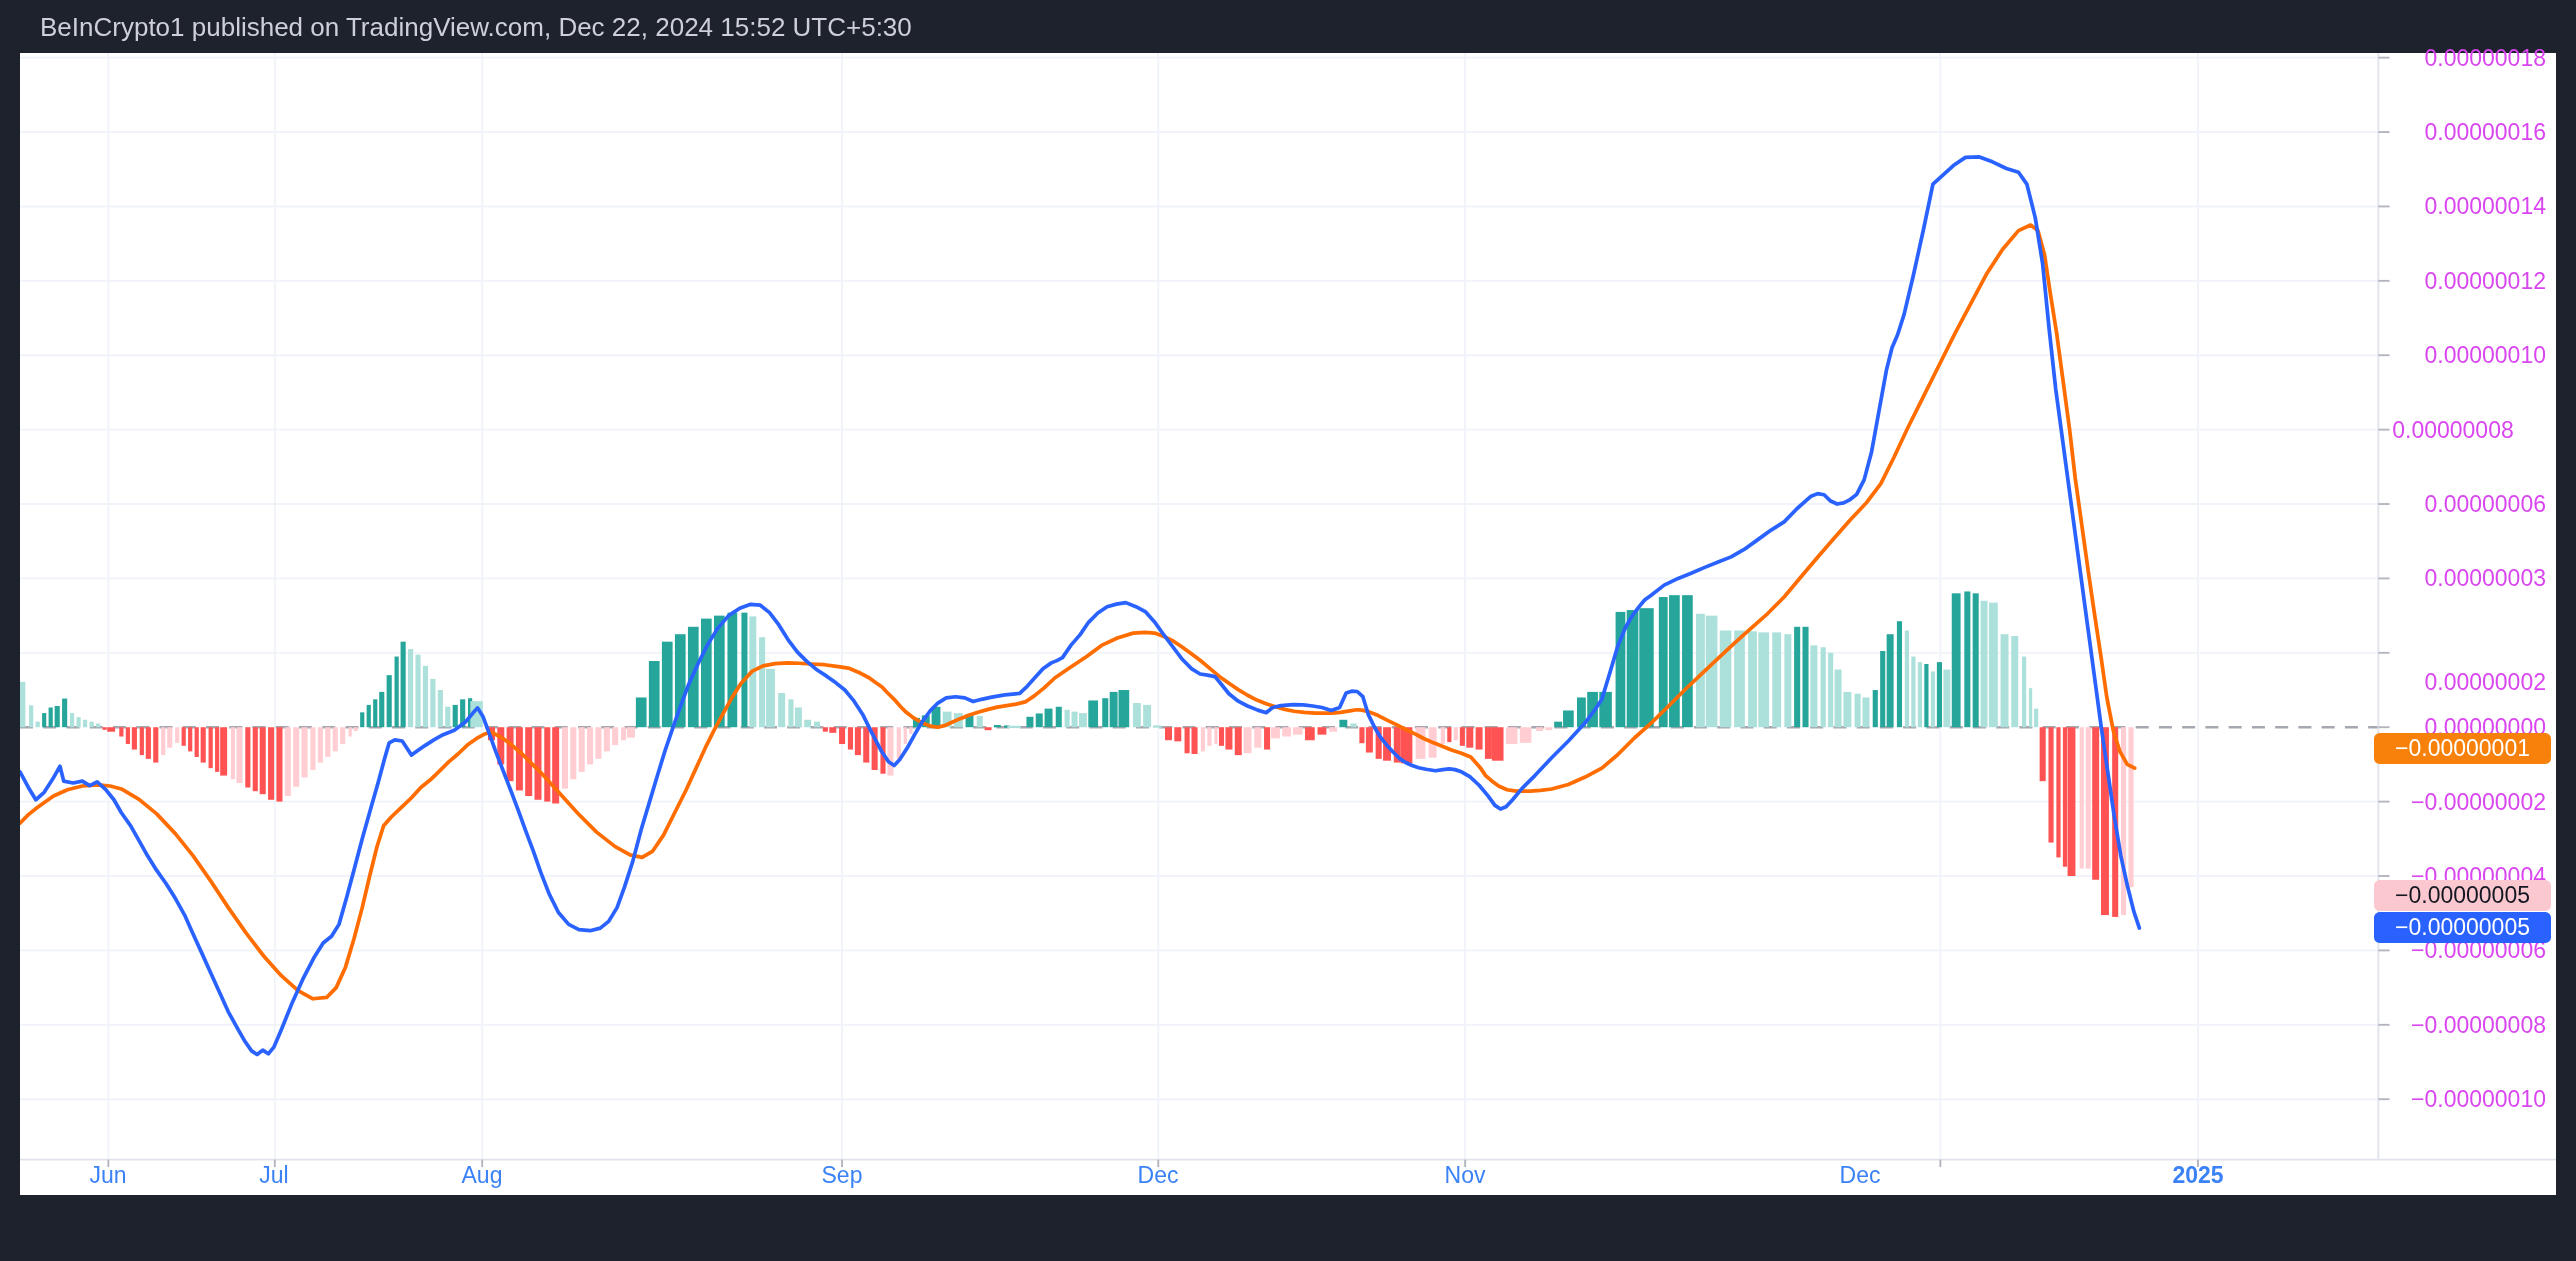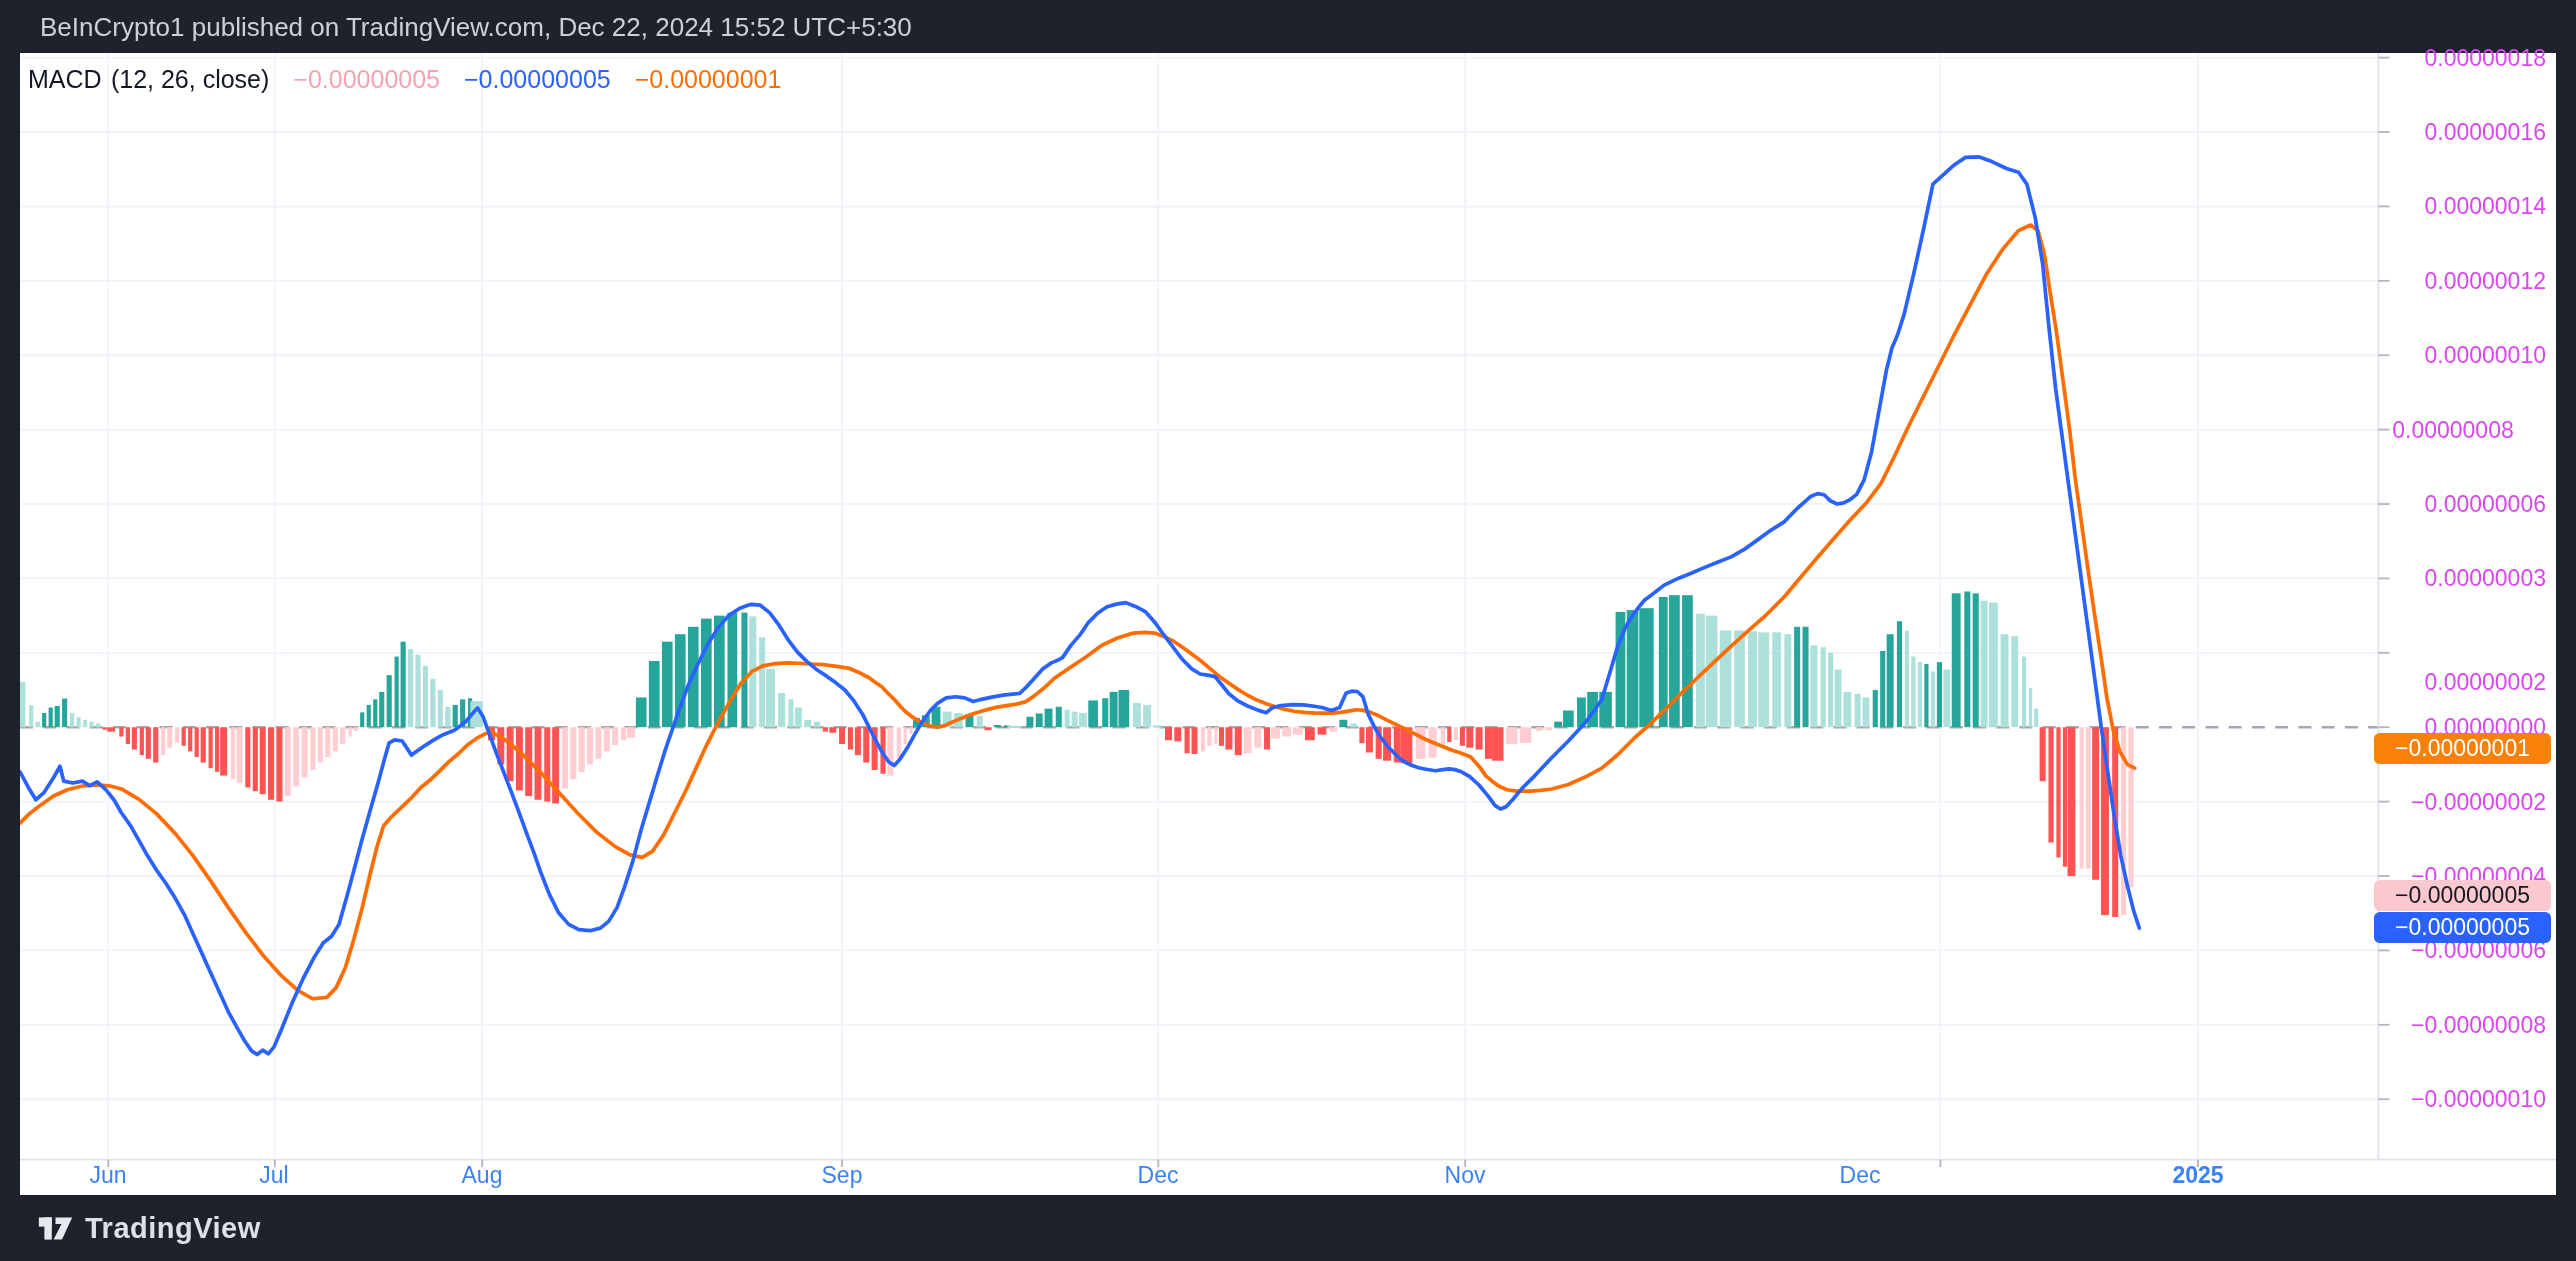--- a/index.html
+++ b/index.html
@@ -317,23 +317,20 @@
         <rect x="2249.25" y="782" width="7.5" height="164" fill="#FF5252"></rect>
         <rect x="2258.75" y="782" width="8.5" height="202" fill="#FF5252"></rect>
         <rect x="2270.75" y="782" width="6.5" height="204" fill="#FF5252"></rect>
         <rect x="2280.25" y="782" width="5.5" height="202" fill="#FFCDD2"></rect>
         <rect x="2288.25" y="782" width="5.5" height="172" fill="#FFCDD2"></rect>
         <polyline points="21,885.2 30,876.0 40,868.0 57,856.0 72,849.2 88,845.2 105,844.0 118,845.2 130,848.4 149,859.6 168,875.2 188,896.4 207,920.0 226,947.2 245,976.0 264,1003.2 283,1028.0 302,1049.2 320,1065.2 336,1074.0 351,1072.4 361,1062.0 371,1040.0 380,1010.0 389,976.0 397,942.0 405,910.0 412,888.0 420,878.8 430,869.2 441,858.8 452,846.8 462,838.8 472,829.2 482,819.2 492,810.8 502,801.2 512,794.0 520,789.6 528,787.2 537,792.0 546,798.0 561,810.8 581,830.8 601,852.8 621,874.8 641,894.8 661,910.4 677,919.2 690,922.0 701,915.6 713,898.0 725,874.0 737,850.0 748,826.0 758,804.0 767,786.0 776,769.2 786,751.2 796,735.2 808,722.0 820,716.0 833,713.6 846,712.8 859,713.2 871,714.0 886,714.8 901,716.8 913,718.8 925,724.0 934,728.8 941,734.0 948,738.8 954,745.2 961,752.0 968,760.0 974,766.0 982,772.0 991,777.2 1000,780.8 1008,782.0 1016,780.0 1022,777.2 1032,772.8 1042,768.8 1052,765.6 1062,762.8 1072,760.4 1082,758.8 1092,757.2 1102,754.8 1112,748.0 1122,740.0 1134,728.8 1151,717.2 1168,706.0 1184,694.0 1201,686.0 1218,680.8 1231,680.0 1241,680.8 1251,684.4 1261,689.2 1271,696.0 1281,703.2 1291,710.8 1301,719.2 1311,727.6 1321,734.8 1331,741.6 1341,747.6 1351,752.8 1361,756.8 1371,760.0 1381,762.8 1391,764.8 1402,766.0 1414,766.8 1431,766.8 1441,766.0 1451,764.4 1458,763.2 1464,763.6 1471,765.2 1481,769.2 1491,774.4 1501,779.2 1511,784.4 1521,789.2 1531,794.4 1541,798.8 1551,802.8 1561,806.8 1571,810.0 1581,814.0 1591,825.2 1597,834.0 1604,840.0 1611,845.2 1620,849.2 1630,850.8 1645,850.8 1656,850.0 1668,848.4 1686,843.6 1704,835.6 1722,826.0 1739,811.6 1757,793.6 1775,777.6 1793,760.0 1811,742.0 1829,724.8 1847,708.0 1864,692.0 1882,676.0 1900,660.0 1918,642.0 1936,620.4 1954,599.2 1971,579.6 1989,559.2 2007,540.0 2022,520.0 2036,492.0 2051,460.0 2068,426.0 2085,392.0 2102,358.0 2119,326.0 2136,294.0 2153,268.0 2170,248.0 2183,242.0 2191,248.0 2198,274.0 2204,314.0 2211,358.0 2218,410.0 2225,462.0 2231,514.0 2238,564.0 2245,614.0 2252,662.0 2259,708.0 2265,750.0 2272,786.0 2279,808.0 2287,822.0 2295,826.0" fill="none" stroke="#FF6D00" stroke-width="4" stroke-linejoin="round" stroke-linecap="round"></polyline>
         <polyline points="21,830.0 30,846.8 38,860.0 47,852.0 56,838.0 64,824.0 68,840.0 78,842.0 88,840.0 96,844.8 104,840.8 113,848.8 122,860.0 130,874.0 140,888.0 149,904.0 158,920.0 168,936.0 178,950.0 188,966.0 198,984.0 207,1004.0 217,1026.0 226,1046.0 236,1068.0 245,1088.0 255,1106.0 263,1120.0 270,1130.0 276,1134.0 282,1129.2 288,1133.2 294,1126.0 302,1107.2 313,1080.0 325,1053.2 337,1030.0 347,1014.0 356,1006.8 364,994.0 372,966.0 380,936.0 389,902.0 398,870.0 406,842.0 413,816.0 418,798.8 424,795.6 432,796.8 438,806.0 442,812.0 448,807.6 456,802.0 466,795.6 476,790.0 488,785.2 500,776.4 508,766.8 513,761.2 519,770.8 526,790.0 533,809.2 541,830.0 549,850.8 557,872.0 565,894.0 573,915.2 581,938.0 590,961.2 600,981.2 611,994.0 622,999.6 634,1000.8 645,998.0 654,990.8 663,976.0 671,954.0 680,926.0 689,892.0 698,862.0 707,832.0 715,806.0 723,782.8 731,760.0 740,736.0 750,714.0 760,694.0 771,676.0 783,662.0 795,654.0 806,650.0 817,650.8 827,658.8 837,672.0 847,688.0 857,701.2 867,711.2 877,719.6 888,726.8 898,734.0 908,742.0 917,752.8 927,768.0 937,788.0 947,807.2 955,819.2 961,823.2 967,816.8 975,804.4 983,790.0 991,776.4 1000,764.0 1008,756.0 1017,750.4 1027,749.2 1037,750.4 1046,754.4 1055,752.0 1066,749.6 1080,747.2 1096,745.6 1104,738.0 1112,729.2 1121,719.2 1130,712.8 1136,710.4 1142,707.2 1151,694.0 1161,682.4 1170,669.2 1180,659.2 1190,652.4 1200,649.6 1210,648.0 1221,652.4 1231,657.6 1241,668.8 1251,682.8 1261,696.0 1271,709.2 1281,719.2 1290,724.8 1298,726.0 1306,727.6 1313,736.0 1321,746.0 1331,754.0 1341,759.2 1352,763.6 1361,766.4 1368,760.8 1377,758.8 1390,757.6 1401,758.0 1411,759.2 1421,760.8 1431,764.0 1440,760.8 1447,745.2 1453,743.2 1459,743.6 1465,749.2 1471,768.8 1478,782.8 1484,792.8 1491,801.6 1498,809.2 1505,816.0 1511,820.0 1518,823.2 1525,825.6 1533,827.2 1543,828.8 1551,827.6 1558,826.8 1564,827.6 1571,830.0 1580,835.2 1590,844.4 1600,856.4 1607,866.0 1613,870.0 1619,867.6 1626,860.0 1636,848.0 1650,834.0 1668,814.8 1686,796.8 1704,777.2 1714,764.0 1722,752.0 1731,722.0 1739,695.2 1747,675.6 1754,663.2 1761,653.6 1768,645.2 1775,640.0 1789,629.2 1804,622.0 1818,616.4 1832,610.4 1847,604.4 1861,598.8 1875,590.8 1889,580.8 1904,570.0 1918,561.2 1932,546.8 1947,533.6 1954,530.8 1961,532.0 1968,538.8 1975,542.0 1982,540.8 1989,537.2 1996,531.6 2004,516.0 2012,486.0 2020,442.0 2028,398.0 2034,374.0 2040,360.0 2047,338.0 2057,296.0 2068,246.0 2078,198.0 2089,188.0 2100,178.0 2113,169.2 2128,168.8 2142,174.0 2157,181.2 2170,185.2 2179,198.0 2188,234.0 2196,284.0 2203,354.0 2210,418.0 2217,470.0 2224,522.0 2231,574.0 2238,626.0 2245,678.0 2252,730.0 2259,782.0 2266,830.0 2273,878.0 2280,920.0 2287,952.0 2294,980.0 2300,998.0" fill="none" stroke="#2962FF" stroke-width="4" stroke-linejoin="round" stroke-linecap="round"></polyline>
       </svg>
   </div>
 
-  <div class="legend">
-    <span class="name">MACD</span><span class="params">(12, 26, close)</span><span id="legend-values"><span class="val" style="color: rgb(245, 163, 174);">−0.00000005</span><span class="val" style="color: rgb(41, 98, 255);">−0.00000005</span><span class="val" style="color: rgb(255, 109, 0);">−0.00000001</span></span>
-  </div>
 
   <div id="y-labels">
       <div class="ylabel" style="top: 58px;">0.00000018</div>
       <div class="ylabel" style="top: 132px;">0.00000016</div>
       <div class="ylabel" style="top: 206px;">0.00000014</div>
       <div class="ylabel" style="top: 281px;">0.00000012</div>
       <div class="ylabel" style="top: 355px;">0.00000010</div>
       <div class="ylabel" style="top: 430px; text-align: center;">0.00000008</div>
       <div class="ylabel" style="top: 504px;">0.00000006</div>
       <div class="ylabel" style="top: 578px;">0.00000003</div>
@@ -354,24 +351,14 @@
       <div class="xlabel" style="left: 108px;">Jun</div>
       <div class="xlabel" style="left: 274px;">Jul</div>
       <div class="xlabel" style="left: 482px;">Aug</div>
       <div class="xlabel" style="left: 842px;">Sep</div>
       <div class="xlabel" style="left: 1158px;">Dec</div>
       <div class="xlabel" style="left: 1465px;">Nov</div>
       <div class="xlabel" style="left: 1860px; text-align: right;">Dec</div>
       <div class="xlabel bold" style="left: 2198px;">2025</div>
     </div>
 
-  <div class="footer">
-    <div class="brandrow">
-      <svg class="logo" viewBox="0 0 40 40">
-        <rect x="2" y="8" width="14" height="10" fill="#E6E8EE"></rect>
-        <rect x="8" y="8" width="8" height="24" fill="#E6E8EE"></rect>
-        <path d="M20 8 h18 l-11 24 h-9 l8.5 -17 h-6.5 z" fill="#E6E8EE"></path>
-      </svg>
-      <span class="brand">TradingView</span>
-    </div>
-  </div>
 </div>
 
 
 </body></html>

